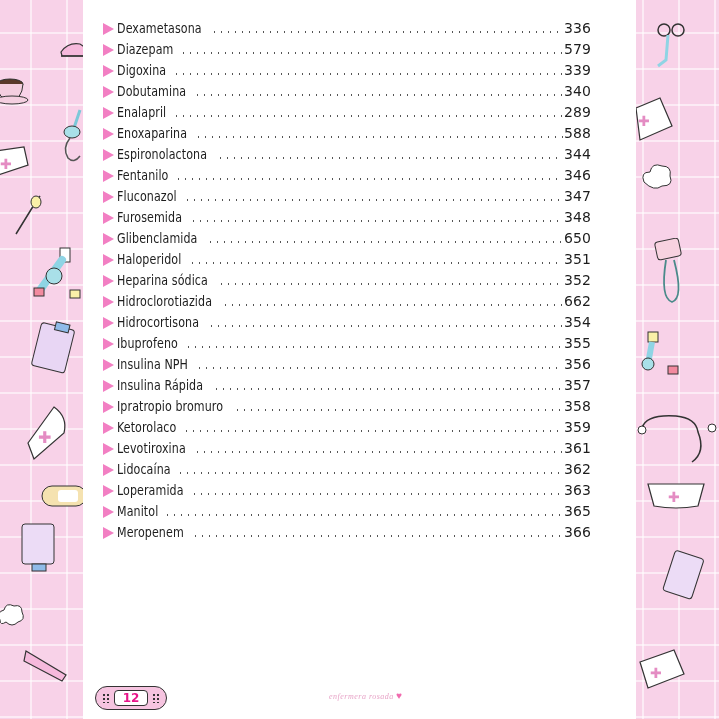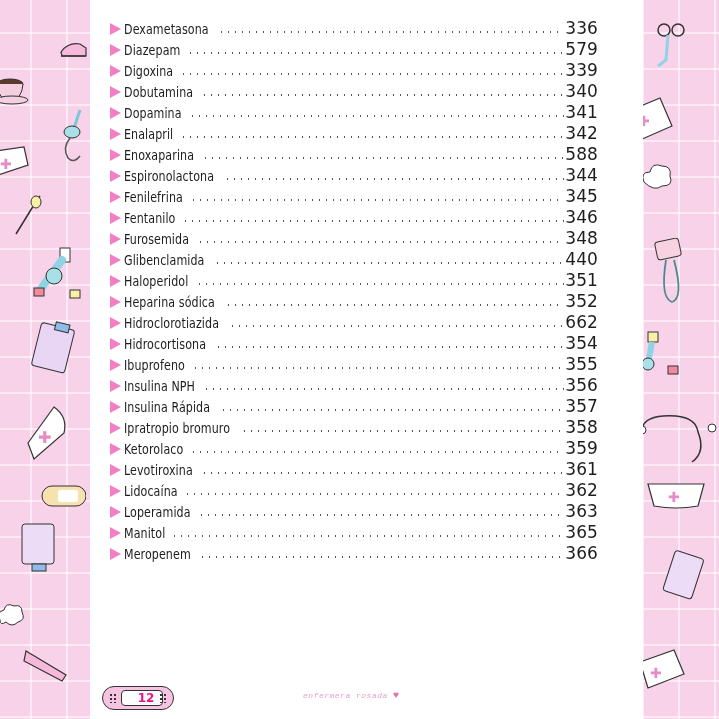--- a/index.html
+++ b/index.html
@@ -13,52 +13,51 @@
     background-color: #f8d2e8;
     background-image:
       linear-gradient(rgba(255,255,255,0.55) 2px, transparent 2px),
       linear-gradient(90deg, rgba(255,255,255,0.55) 2px, transparent 2px);
     background-size: 36px 36px;
     background-position: -6px -4px;
   }
   .page {
     position: absolute; left: 83px; top: 0; width: 553px; height: 719px;
     background: #ffffff;
-    margin-left: 7px;
   }
   .toc { position: absolute; left: 20px; top: 18px; width: 488px; margin: 0; padding: 0; list-style: none; }
   .toc li {
     display: flex; align-items: baseline; height: 21px; line-height: 21px;
     font-size: 13.4px; color: #1d1d1d; letter-spacing: 0.1px;
   }
   .toc .arrow {
     width: 0; height: 0; border-top: 6px solid transparent; border-bottom: 6px solid transparent;
     border-left: 11px solid #f27fc3; margin-right: 3px; align-self: center;
   }
   .toc .name { white-space: nowrap; font-family: "DejaVu Sans Condensed", "DejaVu Sans", sans-serif; transform: scaleX(0.92); transform-origin: left; }
   .toc .dots {
     flex: 1; margin: 0 1px 0 2px; height: 2px; align-self: flex-end; margin-bottom: 6px;
     background-image: radial-gradient(circle, #555 0.9px, transparent 1.1px);
     background-size: 7px 2px; background-repeat: repeat-x;
   }
-  .toc .page-num { white-space: nowrap; font-size: 17px; }
+  .toc .page-num { white-space: nowrap; font-size: 14px; }
   .page-badge {
     position: absolute; left: 12px; top: 686px; width: 70px; height: 22px;
     background: #f6c4e0; border: 1.5px solid #333; border-radius: 12px;
   }
   .page-badge .pad {
     position: absolute; left: 18px; top: 3px; width: 32px; height: 14px;
     background: #fff; border: 1.5px solid #333; border-radius: 4px;
-    color: #e8158a; font-weight: bold; font-size: 12px; line-height: 14px; text-align: center; padding-left: 8px;
+    color: #e8158a; font-weight: bold; font-size: 12px; line-height: 14px; text-align: center;
   }
   .page-badge .holes { position: absolute; top: 6px; width: 8px; height: 10px;
     background-image: radial-gradient(circle, #333 1px, transparent 1.3px); background-size: 4px 4px; }
   .page-badge .holes.l { left: 6px; } .page-badge .holes.r { right: 6px; }
   .brand {
-    position: absolute; left: 213px; top: 690px; font-family: Liberation Mono, monospace; font-style: italic;
+    position: absolute; left: 246px; top: 690px; font-family: Liberation Serif, serif; font-style: italic;
     font-size: 8px; color: #e7a2c6; letter-spacing: 0.5px;
   }
   .brand .heart { color: #f06aae; font-style: normal; font-size: 10px; }
   .sticker { position: absolute; }
 </style>
 </head>
 <body>
 
 <div class="bg"></div>
 
@@ -174,65 +173,59 @@
         <span class="page-num">339</span>
       </li>
     <li>
         <span class="arrow"></span>
         <span class="name">Dobutamina</span>
         <span class="dots"></span>
         <span class="page-num">340</span>
       </li>
     <li>
         <span class="arrow"></span>
-        <span class="name">Dopamina</span>
-        <span class="dots"></span>
-        <span class="page-num">341</span>
-      </li>
-    <li>
-        <span class="arrow"></span>
         <span class="name">Enalapril</span>
         <span class="dots"></span>
-        <span class="page-num">342</span>
+        <span class="page-num">289</span>
       </li>
     <li>
         <span class="arrow"></span>
         <span class="name">Enoxaparina</span>
         <span class="dots"></span>
         <span class="page-num">588</span>
       </li>
     <li>
         <span class="arrow"></span>
         <span class="name">Espironolactona</span>
         <span class="dots"></span>
         <span class="page-num">344</span>
       </li>
     <li>
         <span class="arrow"></span>
-        <span class="name">Fenilefrina</span>
-        <span class="dots"></span>
-        <span class="page-num">345</span>
-      </li>
-    <li>
-        <span class="arrow"></span>
         <span class="name">Fentanilo</span>
         <span class="dots"></span>
         <span class="page-num">346</span>
       </li>
     <li>
         <span class="arrow"></span>
+        <span class="name">Fluconazol</span>
+        <span class="dots"></span>
+        <span class="page-num">347</span>
+      </li>
+    <li>
+        <span class="arrow"></span>
         <span class="name">Furosemida</span>
         <span class="dots"></span>
         <span class="page-num">348</span>
       </li>
     <li>
         <span class="arrow"></span>
         <span class="name">Glibenclamida</span>
         <span class="dots"></span>
-        <span class="page-num">440</span>
+        <span class="page-num">650</span>
       </li>
     <li>
         <span class="arrow"></span>
         <span class="name">Haloperidol</span>
         <span class="dots"></span>
         <span class="page-num">351</span>
       </li>
     <li>
         <span class="arrow"></span>
         <span class="name">Heparina sódica</span>

